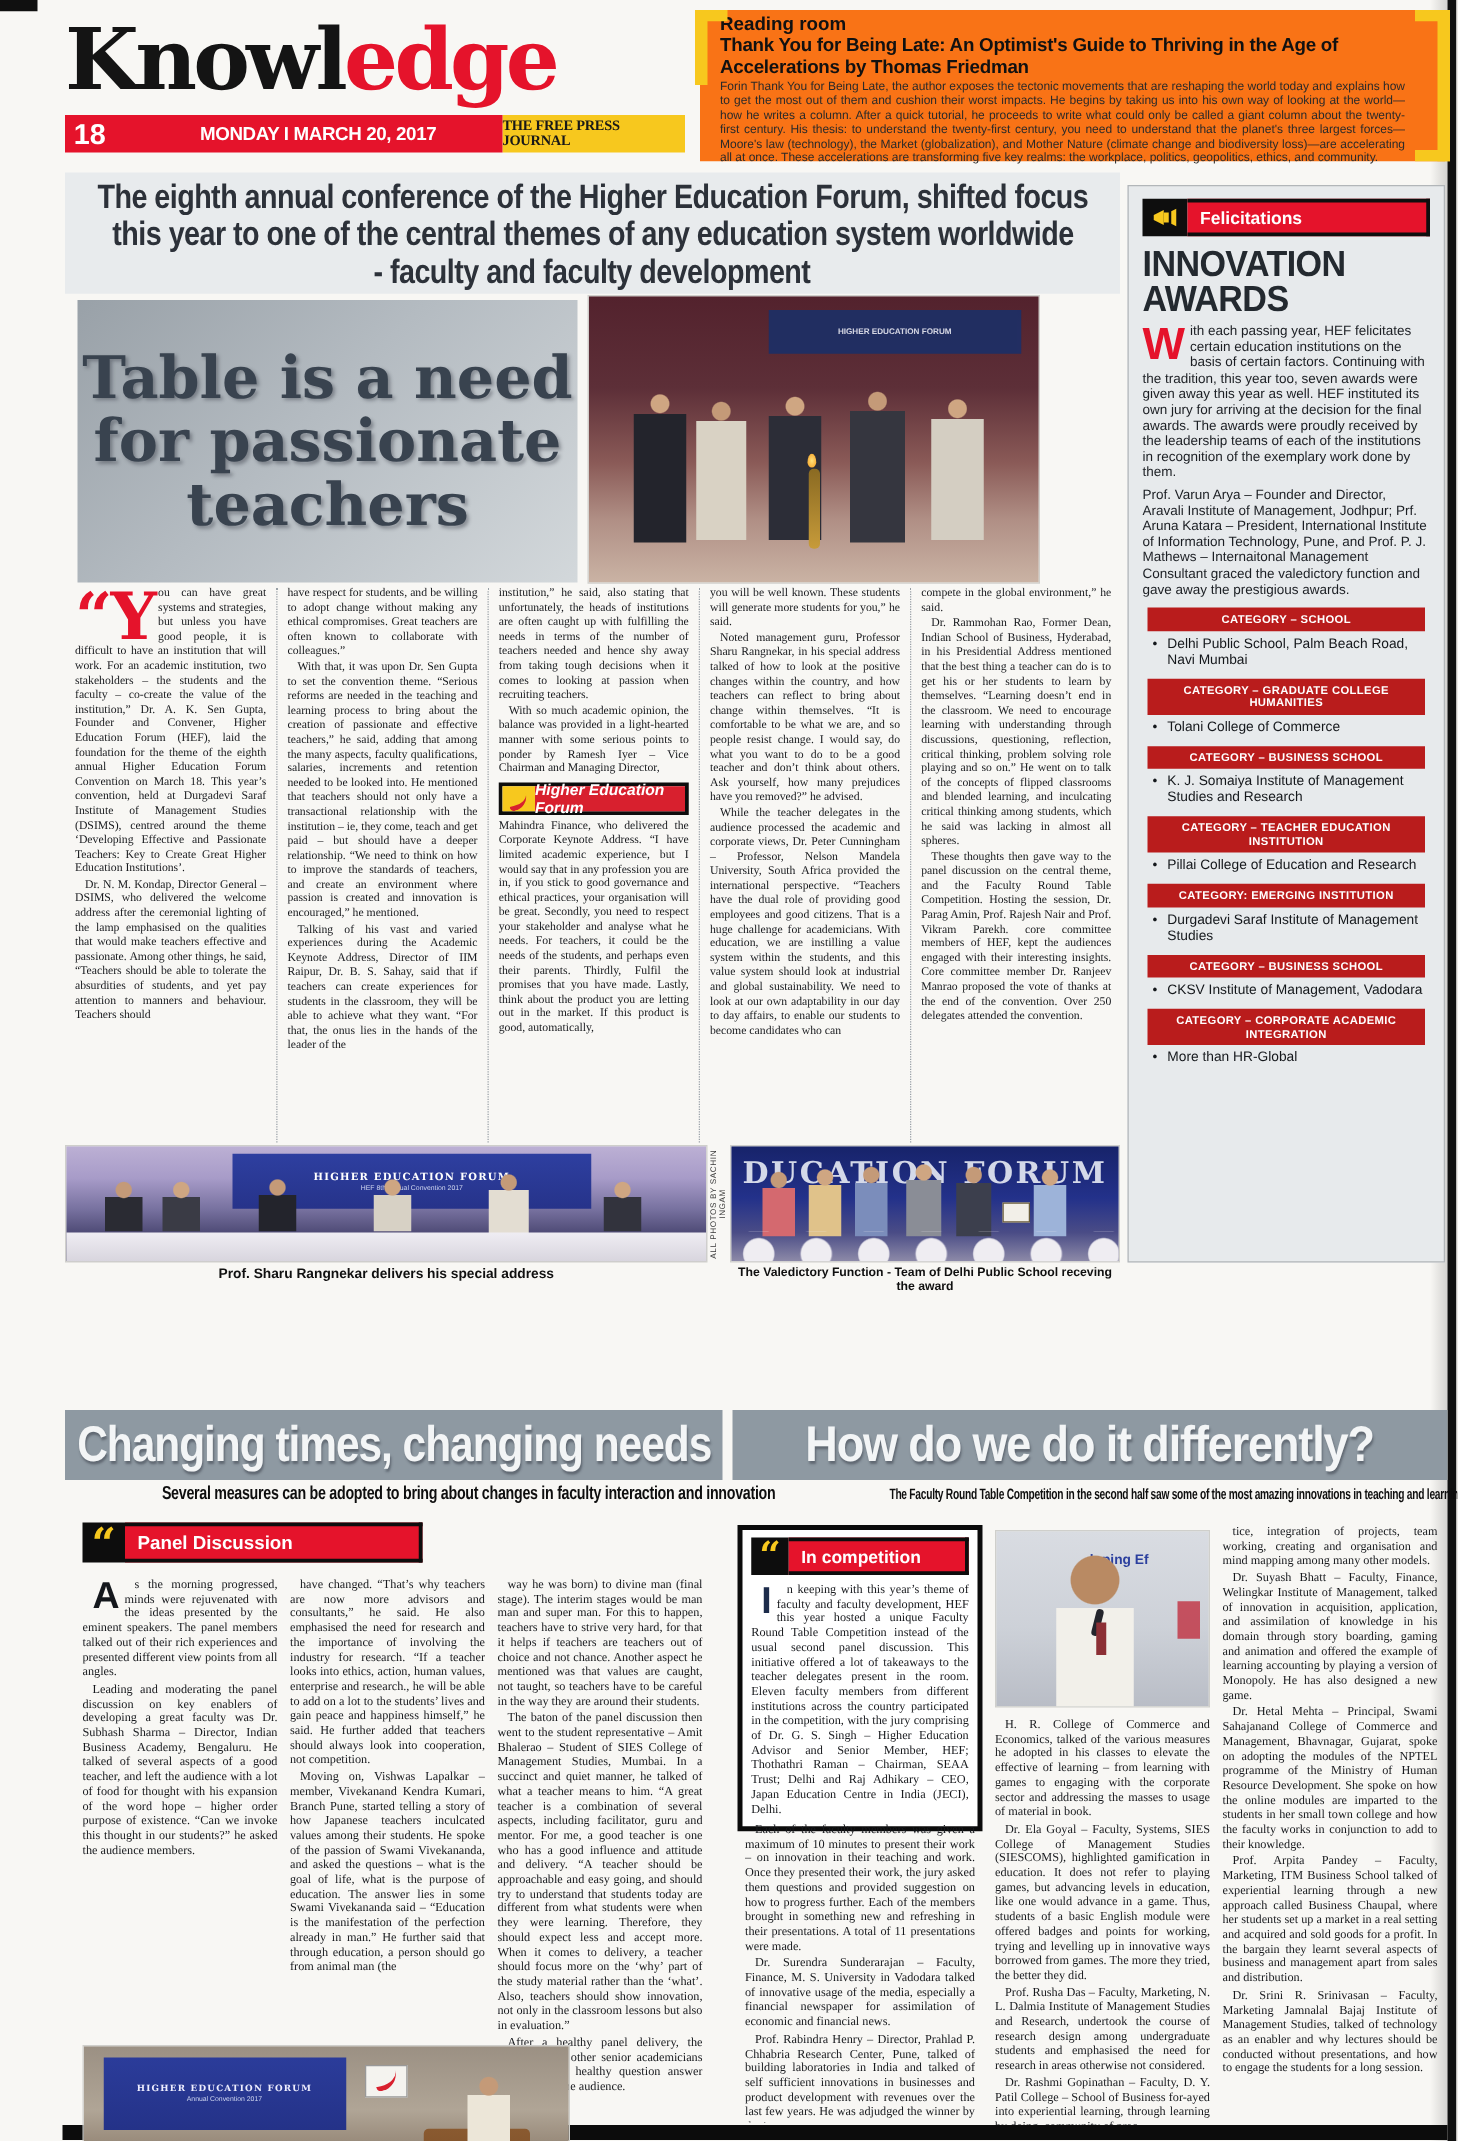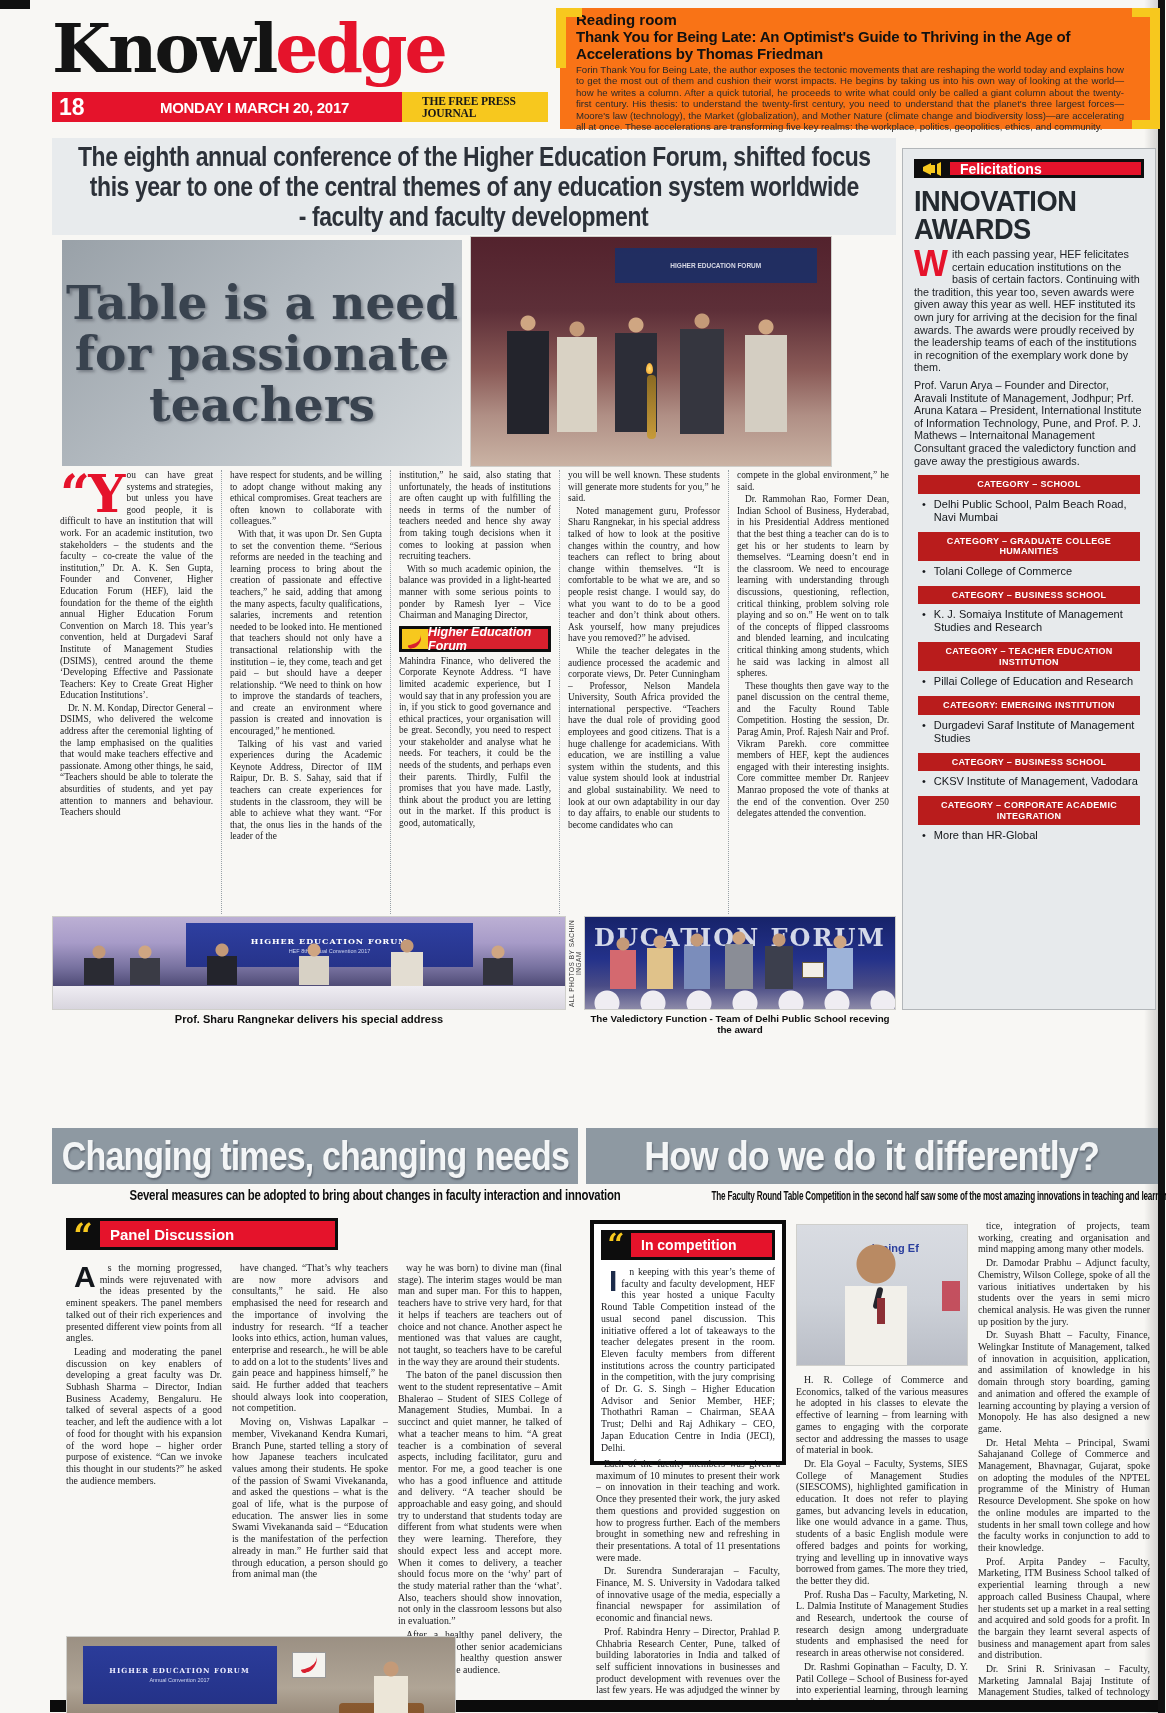--- a/index.html
+++ b/index.html
@@ -13,21 +13,21 @@
   .edge-topleft { position:absolute; left:0; top:0; width:30px; height:9px; background:#101010; }
 
   
   .masthead { position:absolute; left:52px; top:10px; font-family:"DejaVu Serif", serif; font-weight:bold; font-size:68px; letter-spacing:-3px; z-index:3; line-height:76px; }
   .mast-black { color:#141414; }
   .mast-red { color:#e5132b; }
   .bar-red { position:absolute; left:52px; top:92px; width:350px; height:30px; background:#e5132b; z-index:2; }
   .page-num { position:absolute; left:7px; top:2px; color:#fff; font:bold 23px "Liberation Sans", sans-serif; }
   .mast-date { position:absolute; left:108px; top:7px; color:#fff; font:bold 15px "Liberation Sans", sans-serif; letter-spacing:-0.3px; }
   .bar-yellow { position:absolute; left:402px; top:92px; width:146px; height:30px; background:#f7c81e; display:flex; align-items:center; justify-content:center; z-index:1; }
-  .bar-yellow span { font:bold 11.5px "Liberation Serif", serif; color:#181818; letter-spacing:-0.2px;padding-left:20px; }
+  .bar-yellow span { font:bold 11.5px "Liberation Serif", serif; color:#181818; letter-spacing:-0.2px; }
 
   
   .reading-room { position:absolute; left:560px; top:8px; width:596px; height:121px; background:#f97316; padding:3px 30px 3px 16px; }
   .rr-br-left { position:absolute; left:-4px; top:0; width:10px; height:60px; background:#f7c81e; }
   .rr-br-left:after { content:""; position:absolute; left:0; top:0; width:26px; height:9px; background:#f7c81e; }
   .rr-br-right { position:absolute; right:-4px; top:0; width:28px; height:100%; border:solid #f7c81e; border-width:9px 10px 9px 0; }
   .rr-label { font:bold 15px "Liberation Sans", sans-serif; color:#111; }
   .rr-title { font:bold 15px/17px "Liberation Sans", sans-serif; color:#111; width:545px; letter-spacing:-0.2px; }
   .rr-body { font:9.6px/11.4px "Liberation Sans", sans-serif; color:#2a2a2a; width:548px; margin-top:2px; text-align:justify; }
 
@@ -42,21 +42,21 @@
   
   .photo { position:absolute; overflow:hidden; border:1px solid #cfcfcb; }
   .person { position:absolute; }
   .pbanner { position:absolute; display:flex; flex-direction:column; align-items:center; justify-content:center; text-align:center; }
 
   .photo-top { left:470px; top:236px; width:362px; height:231px; background:linear-gradient(180deg,#53222d 0%,#5d2f38 32%,#8a5a57 58%,#b08f85 78%,#cab3a4 100%); }
   .cap-top { position:absolute; left:836px; top:372px; width:62px; font:bold 10.5px/12.5px "Liberation Sans", sans-serif; color:#101010; }
 
   
   .sidebar { position:absolute; left:902px; top:148px; width:254px; height:862px; background:#e7eaec; border:1px solid #b2b6b9; padding:10px 11px; overflow:hidden; }
-  .fel-row { display:flex; height:19px; }
+  .fel-row { display:flex; height:30px; }
   .fel-icon-box { width:36px; background:#0e0e0e; display:flex; align-items:center; justify-content:center; }
   .fel-ribbon { flex:1; background:#e5132b; border:3px solid #0e0e0e; border-left:none; color:#fff; display:flex; align-items:center; padding-left:10px; font:bold 14px "Liberation Sans", sans-serif; }
   .sb-title { font:bold 29px/28px "Liberation Sans", sans-serif; color:#23292f; margin-top:9px; transform:scaleX(0.94); transform-origin:left; letter-spacing:-0.5px; }
   .sb-p { font:10.8px/12.6px "Liberation Sans", sans-serif; color:#1b1e23; margin-top:5px; }
   .sb-drop { float:left; font:bold 36px/30px "Liberation Sans", sans-serif; color:#e5132b; margin:1px 4px 0 0; }
   .cat-ribbon { background:#b91c1c; color:#fff; text-align:center; font:bold 9px/10.5px "Liberation Sans", sans-serif; text-transform:uppercase; letter-spacing:0.3px; padding:4px 6px; margin:8px 4px 4px; }
   .cat-item { display:flex; gap:8px; font:11px/13px "Liberation Sans", sans-serif; color:#14171b; padding:0 2px 0 8px; }
 
   
   .article { position:absolute; left:52px; top:470px; width:845px; height:444px; display:flex; }
@@ -330,21 +330,20 @@
       <div style="position:absolute;left:47%;top:52%;width:8px;height:26px;background:#8c2f35;"></div>
     </div>
     <div class="pl-col" style="left:210px;top:246px;width:172px;height:326px;">
       <p class="pd noind">H. R. College of Commerce and Economics, talked of the various measures he adopted in his classes to elevate the effective of learning – from learning with games to engaging with the corporate sector and addressing the masses to usage of material in book.</p>
       <p class="pd">Dr. Ela Goyal – Faculty, Systems, SIES College of Management Studies (SIESCOMS), highlighted gamification in education. It does not refer to playing games, but advancing levels in education, like one would advance in a game. Thus, students of a basic English module were offered badges and points for working, trying and levelling up in innovative ways borrowed from games. The more they tried, the better they did.</p>
       <p class="pd">Prof. Rusha Das – Faculty, Marketing, N. L. Dalmia Institute of Management Studies and Research, undertook the course of research design among undergraduate students and emphasised the need for research in areas otherwise not considered.</p>
       <p class="pd">Dr. Rashmi Gopinathan – Faculty, D. Y. Patil College – School of Business for-ayed into experiential learning, through learning by doing, community of prac-</p>
     </div>
     <div class="pl-col" style="left:392px;top:92px;width:172px;height:480px;">
       <p class="pd noind">tice, integration of projects, team working, creating and organisation and mind mapping among many other models.</p>
-      <p class="pd">Dr. Damodar Prabhu – Adjunct faculty, Chemistry, Wilson College, spoke of all the various initiatives undertaken by his students over the years in semi micro chemical analysis. He was given the runner up position by the jury.</p>
       <p class="pd">Dr. Suyash Bhatt – Faculty, Finance, Welingkar Institute of Management, talked of innovation in acquisition, application, and assimilation of knowledge in his domain through story boarding, gaming and animation and offered the example of learning accounting by playing a version of Monopoly. He has also designed a new game.</p>
       <p class="pd">Dr. Hetal Mehta – Principal, Swami Sahajanand College of Commerce and Management, Bhavnagar, Gujarat, spoke on adopting the modules of the NPTEL programme of the Ministry of Human Resource Development. She spoke on how the online modules are imparted to the students in her small town college and how the faculty works in conjunction to add to their knowledge.</p>
       <p class="pd">Prof. Arpita Pandey – Faculty, Marketing, ITM Business School talked of experiential learning through a new approach called Business Chaupal, where her students set up a market in a real setting and acquired and sold goods for a profit. In the bargain they learnt several aspects of business and management apart from sales and distribution.</p>
       <p class="pd">Dr. Srini R. Srinivasan – Faculty, Marketing Jamnalal Bajaj Institute of Management Studies, talked of technology as an enabler and why lectures should be conducted without presentations, and how to engage the students for a long session.</p>
     </div>
   </div>
 
 </div>
 
 </body></html>

